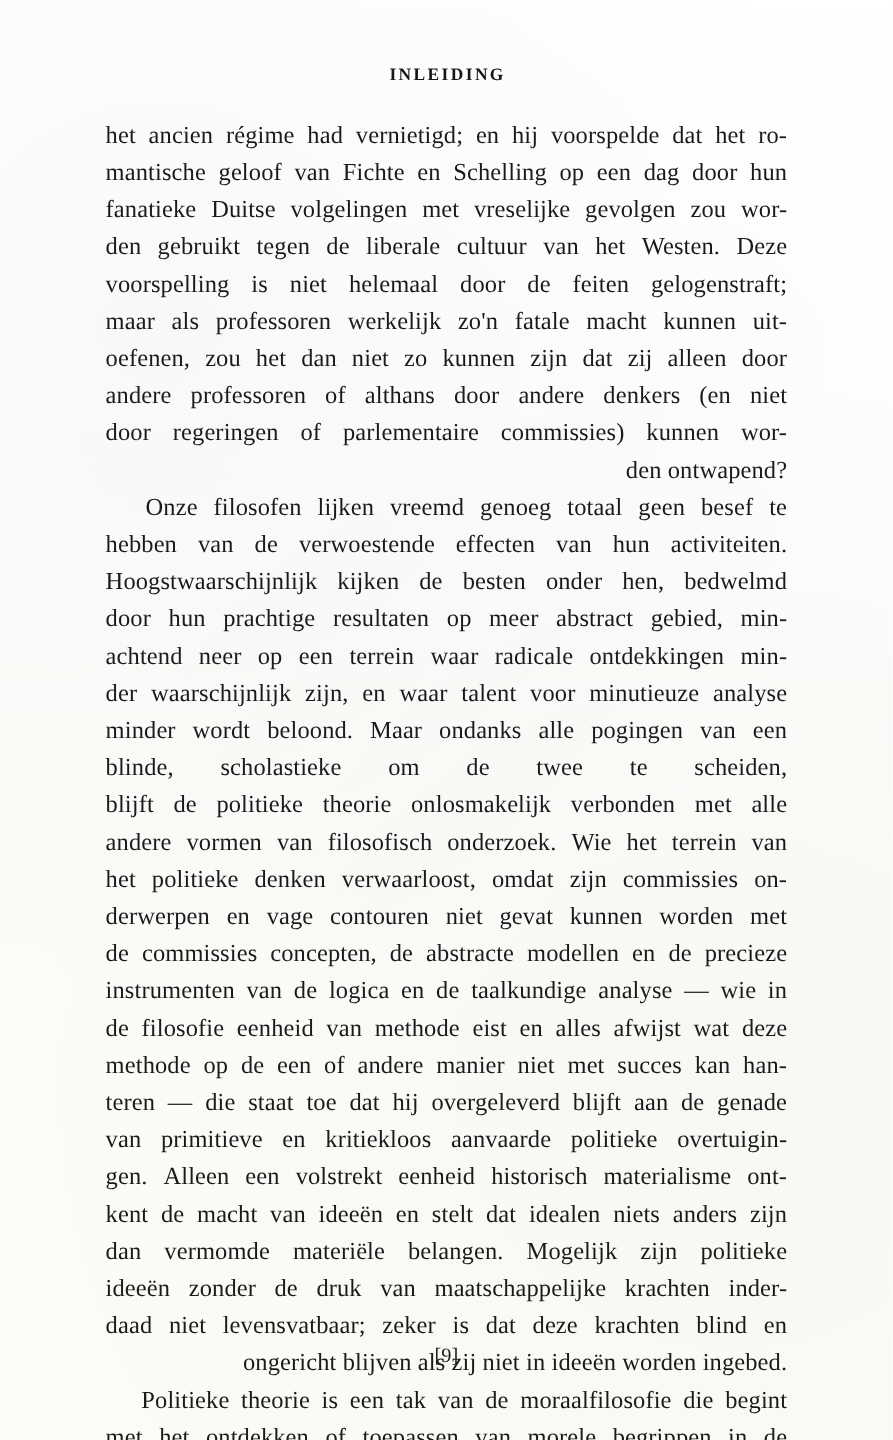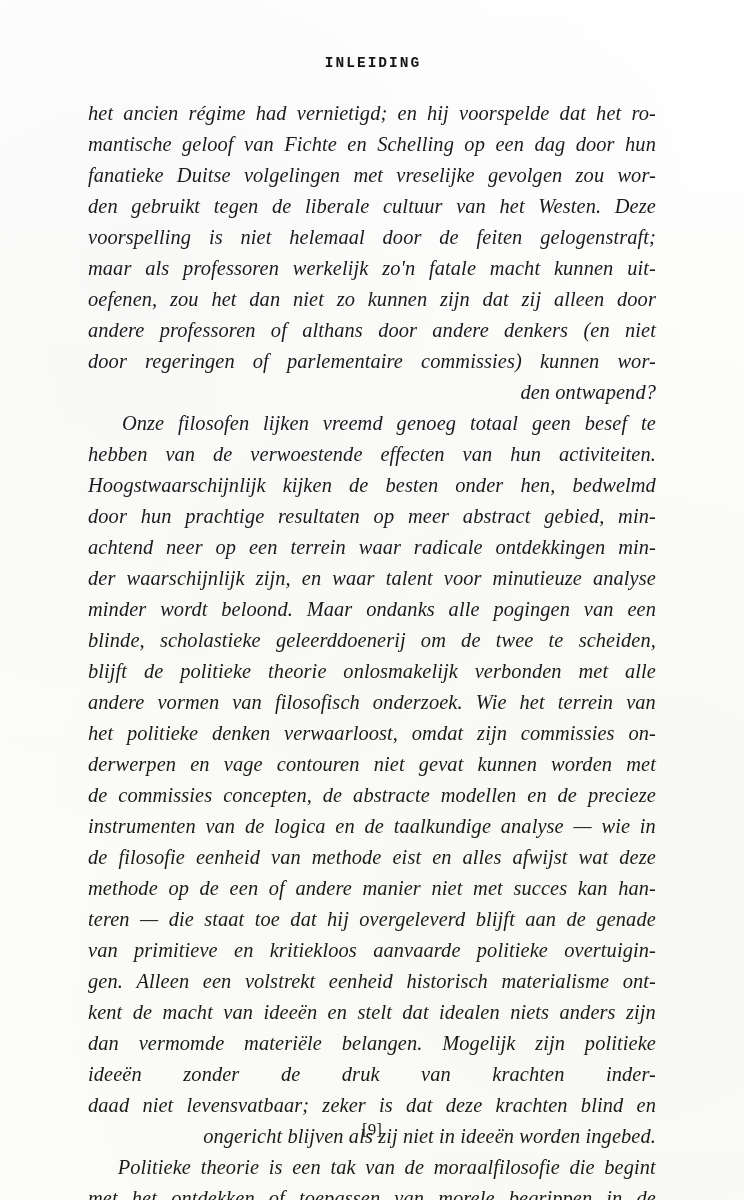--- a/index.html
+++ b/index.html
@@ -32,21 +32,21 @@
     position: absolute;
     left: 0;
     right: 0;
     top: 55px;
     text-align: center;
     font-size: 14.5px;
     letter-spacing: 2.0px;
     text-indent: 2.0px;
     font-weight: 600;
     color: #161616;
-    font-family: Liberation Mono, monospace;
+    font-family: Liberation Serif, serif;
   }
 
   .text-column {
     position: absolute;
     left: 88px;
     top: 98px;
     width: 568px;
   }
 
   .para {
@@ -55,21 +55,20 @@
 
   
   .line {
     display: flex;
     justify-content: space-between;
     height: 31px;
     line-height: 31px;
     font-size: 20.4px;
     white-space: pre;
     letter-spacing: 0.1px;
-    font-style: italic;
   }
   
   .line.flush {
     display: block;
     text-align: right;
   }
   .line.indent {
     text-indent: 0;
   }
   .line .w {
@@ -111,35 +110,35 @@
         <div class="line flush">den ontwapend?</div>
       </div>
       <div class="para">
         <div class="line indent"><span class="lead-space"></span><span class="w">Onze</span><span class="w">filosofen</span><span class="w">lijken</span><span class="w">vreemd</span><span class="w">genoeg</span><span class="w">totaal</span><span class="w">geen</span><span class="w">besef</span><span class="w">te</span></div>
         <div class="line"><span class="w">hebben</span><span class="w">van</span><span class="w">de</span><span class="w">verwoestende</span><span class="w">effecten</span><span class="w">van</span><span class="w">hun</span><span class="w">activiteiten.</span></div>
         <div class="line"><span class="w">Hoogstwaarschijnlijk</span><span class="w">kijken</span><span class="w">de</span><span class="w">besten</span><span class="w">onder</span><span class="w">hen,</span><span class="w">bedwelmd</span></div>
         <div class="line"><span class="w">door</span><span class="w">hun</span><span class="w">prachtige</span><span class="w">resultaten</span><span class="w">op</span><span class="w">meer</span><span class="w">abstract</span><span class="w">gebied,</span><span class="w">min-</span></div>
         <div class="line"><span class="w">achtend</span><span class="w">neer</span><span class="w">op</span><span class="w">een</span><span class="w">terrein</span><span class="w">waar</span><span class="w">radicale</span><span class="w">ontdekkingen</span><span class="w">min-</span></div>
         <div class="line"><span class="w">der</span><span class="w">waarschijnlijk</span><span class="w">zijn,</span><span class="w">en</span><span class="w">waar</span><span class="w">talent</span><span class="w">voor</span><span class="w">minutieuze</span><span class="w">analyse</span></div>
         <div class="line"><span class="w">minder</span><span class="w">wordt</span><span class="w">beloond.</span><span class="w">Maar</span><span class="w">ondanks</span><span class="w">alle</span><span class="w">pogingen</span><span class="w">van</span><span class="w">een</span></div>
-        <div class="line"><span class="w">blinde,</span><span class="w">scholastieke</span><span class="w">geleerddoenerij</span><span class="w">om</span><span class="w">de</span><span class="w">twee</span><span class="w">te</span><span class="w">scheiden,</span></div>
+        <div class="line"><span class="w">blinde,</span><span class="w">scholastieke</span><span class="w">om</span><span class="w">de</span><span class="w">twee</span><span class="w">te</span><span class="w">scheiden,</span></div>
         <div class="line"><span class="w">blijft</span><span class="w">de</span><span class="w">politieke</span><span class="w">theorie</span><span class="w">onlosmakelijk</span><span class="w">verbonden</span><span class="w">met</span><span class="w">alle</span></div>
         <div class="line"><span class="w">andere</span><span class="w">vormen</span><span class="w">van</span><span class="w">filosofisch</span><span class="w">onderzoek.</span><span class="w">Wie</span><span class="w">het</span><span class="w">terrein</span><span class="w">van</span></div>
         <div class="line"><span class="w">het</span><span class="w">politieke</span><span class="w">denken</span><span class="w">verwaarloost,</span><span class="w">omdat</span><span class="w">zijn</span><span class="w">commissies</span><span class="w">on-</span></div>
         <div class="line"><span class="w">derwerpen</span><span class="w">en</span><span class="w">vage</span><span class="w">contouren</span><span class="w">niet</span><span class="w">gevat</span><span class="w">kunnen</span><span class="w">worden</span><span class="w">met</span></div>
         <div class="line"><span class="w">de</span><span class="w">commissies</span><span class="w">concepten,</span><span class="w">de</span><span class="w">abstracte</span><span class="w">modellen</span><span class="w">en</span><span class="w">de</span><span class="w">precieze</span></div>
         <div class="line"><span class="w">instrumenten</span><span class="w">van</span><span class="w">de</span><span class="w">logica</span><span class="w">en</span><span class="w">de</span><span class="w">taalkundige</span><span class="w">analyse</span><span class="w">—</span><span class="w">wie</span><span class="w">in</span></div>
         <div class="line"><span class="w">de</span><span class="w">filosofie</span><span class="w">eenheid</span><span class="w">van</span><span class="w">methode</span><span class="w">eist</span><span class="w">en</span><span class="w">alles</span><span class="w">afwijst</span><span class="w">wat</span><span class="w">deze</span></div>
         <div class="line"><span class="w">methode</span><span class="w">op</span><span class="w">de</span><span class="w">een</span><span class="w">of</span><span class="w">andere</span><span class="w">manier</span><span class="w">niet</span><span class="w">met</span><span class="w">succes</span><span class="w">kan</span><span class="w">han-</span></div>
         <div class="line"><span class="w">teren</span><span class="w">—</span><span class="w">die</span><span class="w">staat</span><span class="w">toe</span><span class="w">dat</span><span class="w">hij</span><span class="w">overgeleverd</span><span class="w">blijft</span><span class="w">aan</span><span class="w">de</span><span class="w">genade</span></div>
         <div class="line"><span class="w">van</span><span class="w">primitieve</span><span class="w">en</span><span class="w">kritiekloos</span><span class="w">aanvaarde</span><span class="w">politieke</span><span class="w">overtuigin-</span></div>
         <div class="line"><span class="w">gen.</span><span class="w">Alleen</span><span class="w">een</span><span class="w">volstrekt</span><span class="w">eenheid</span><span class="w">historisch</span><span class="w">materialisme</span><span class="w">ont-</span></div>
         <div class="line"><span class="w">kent</span><span class="w">de</span><span class="w">macht</span><span class="w">van</span><span class="w">ideeën</span><span class="w">en</span><span class="w">stelt</span><span class="w">dat</span><span class="w">idealen</span><span class="w">niets</span><span class="w">anders</span><span class="w">zijn</span></div>
         <div class="line"><span class="w">dan</span><span class="w">vermomde</span><span class="w">materiële</span><span class="w">belangen.</span><span class="w">Mogelijk</span><span class="w">zijn</span><span class="w">politieke</span></div>
-        <div class="line"><span class="w">ideeën</span><span class="w">zonder</span><span class="w">de</span><span class="w">druk</span><span class="w">van</span><span class="w">krachten</span><span class="w">inder-</span></div>
+        <div class="line"><span class="w">ideeën</span><span class="w">zonder</span><span class="w">de</span><span class="w">druk</span><span class="w">van</span><span class="w">maatschappelijke</span><span class="w">krachten</span><span class="w">inder-</span></div>
         <div class="line"><span class="w">daad</span><span class="w">niet</span><span class="w">levensvatbaar;</span><span class="w">zeker</span><span class="w">is</span><span class="w">dat</span><span class="w">deze</span><span class="w">krachten</span><span class="w">blind</span><span class="w">en</span></div>
         <div class="line flush">ongericht blijven als zij niet in ideeën worden ingebed.</div>
       </div>
       <div class="para">
         <div class="line indent"><span class="lead-space"></span><span class="w">Politieke</span><span class="w">theorie</span><span class="w">is</span><span class="w">een</span><span class="w">tak</span><span class="w">van</span><span class="w">de</span><span class="w">moraalfilosofie</span><span class="w">die</span><span class="w">begint</span></div>
         <div class="line"><span class="w">met</span><span class="w">het</span><span class="w">ontdekken</span><span class="w">of</span><span class="w">toepassen</span><span class="w">van</span><span class="w">morele</span><span class="w">begrippen</span><span class="w">in</span><span class="w">de</span></div>
       </div>
     </div>
 
   <div class="folio">[9]</div>

